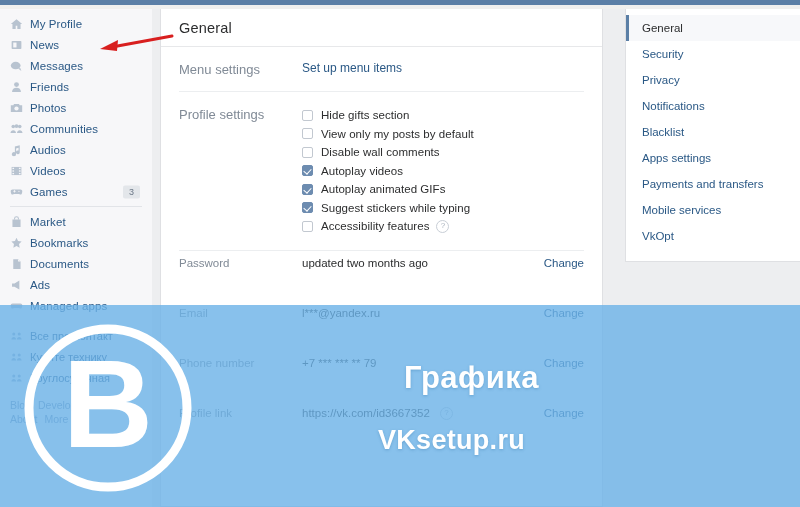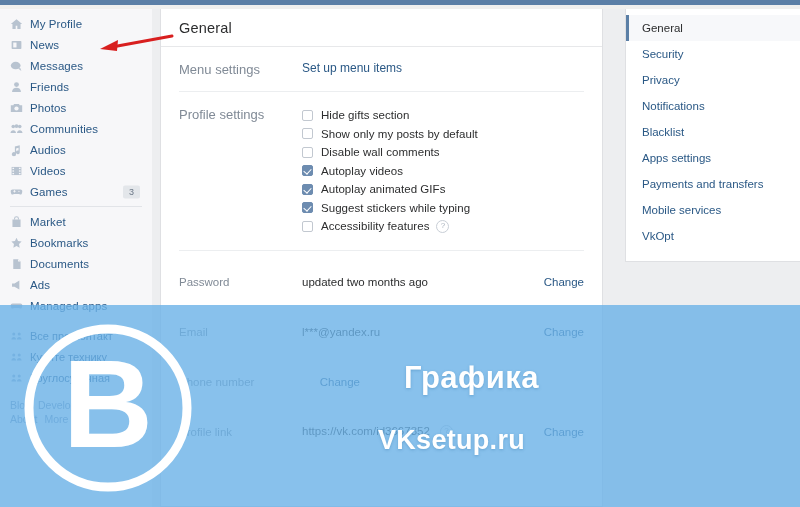--- a/index.html
+++ b/index.html
@@ -81,21 +81,21 @@
   }
   .cb-text{font-size:11.5px;color:#2c2d2e;letter-spacing:.05px;}
   .help{
     display:inline-block;width:11px;height:11px;border:1px solid #c8ced6;border-radius:50%;
     font-size:8px;line-height:10px;text-align:center;color:#a9b2bd;margin-left:7px;
     vertical-align:middle;
   }
   .blocked-link{margin-top:9px;}
 
   
-  .acct-row{display:flex;align-items:center;padding:0 18px 0 18px;height:50px;box-sizing:border-box;}
+  .acct-row{display:flex;align-items:flex-start;padding:0 18px 0 18px;height:50px;box-sizing:border-box;}
   .acct-label{width:123px;flex:0 0 123px;color:#808a96;font-size:11.5px;}
   .acct-value{flex:1;color:#2c2d2e;font-size:11.5px;}
   .acct-change{color:#2a5885;font-size:11.5px;text-align:right;width:58px;flex:0 0 58px;}
 
   
   .rightnav{
     position:absolute;left:625px;top:9px;width:175px;height:253px;
     background:#fff;border:1px solid #dfe0e3;border-top:none;border-right:none;box-sizing:border-box;
     padding:6px 0 8px 0;
   }
@@ -345,21 +345,21 @@
     <div class="row-label">Profile settings</div>
     <div class="row-body">
 
       <div class="cb-row">
         <span class="cb"></span>
         <span class="cb-text">Hide gifts section</span>
       </div>
 
       <div class="cb-row">
         <span class="cb"></span>
-        <span class="cb-text">Show only my posts by default</span>
+        <span class="cb-text">View only my posts by default</span>
       </div>
 
       <div class="cb-row">
         <span class="cb"></span>
         <span class="cb-text">Disable wall comments</span>
       </div>
 
       <div class="cb-row">
         <span class="cb on"></span>
         <span class="cb-text">Autoplay videos</span>
@@ -392,20 +392,21 @@
       <div class="acct-value">updated two months ago</div>
       <a class="acct-change">Change</a>
     </div>
     <div class="acct-row">
       <div class="acct-label">Email</div>
       <div class="acct-value">l***@yandex.ru</div>
       <a class="acct-change">Change</a>
     </div>
     <div class="acct-row">
       <div class="acct-label">Phone number</div>
+      <div class="acct-value">+7 *** *** ** 79</div>
       <a class="acct-change">Change</a>
     </div>
     <div class="acct-row">
       <div class="acct-label">Profile link</div>
       <div class="acct-value">
         <span>https://vk.com/id3667352</span>
         <span class="help">?</span>
       </div>
       <a class="acct-change">Change</a>
     </div>

